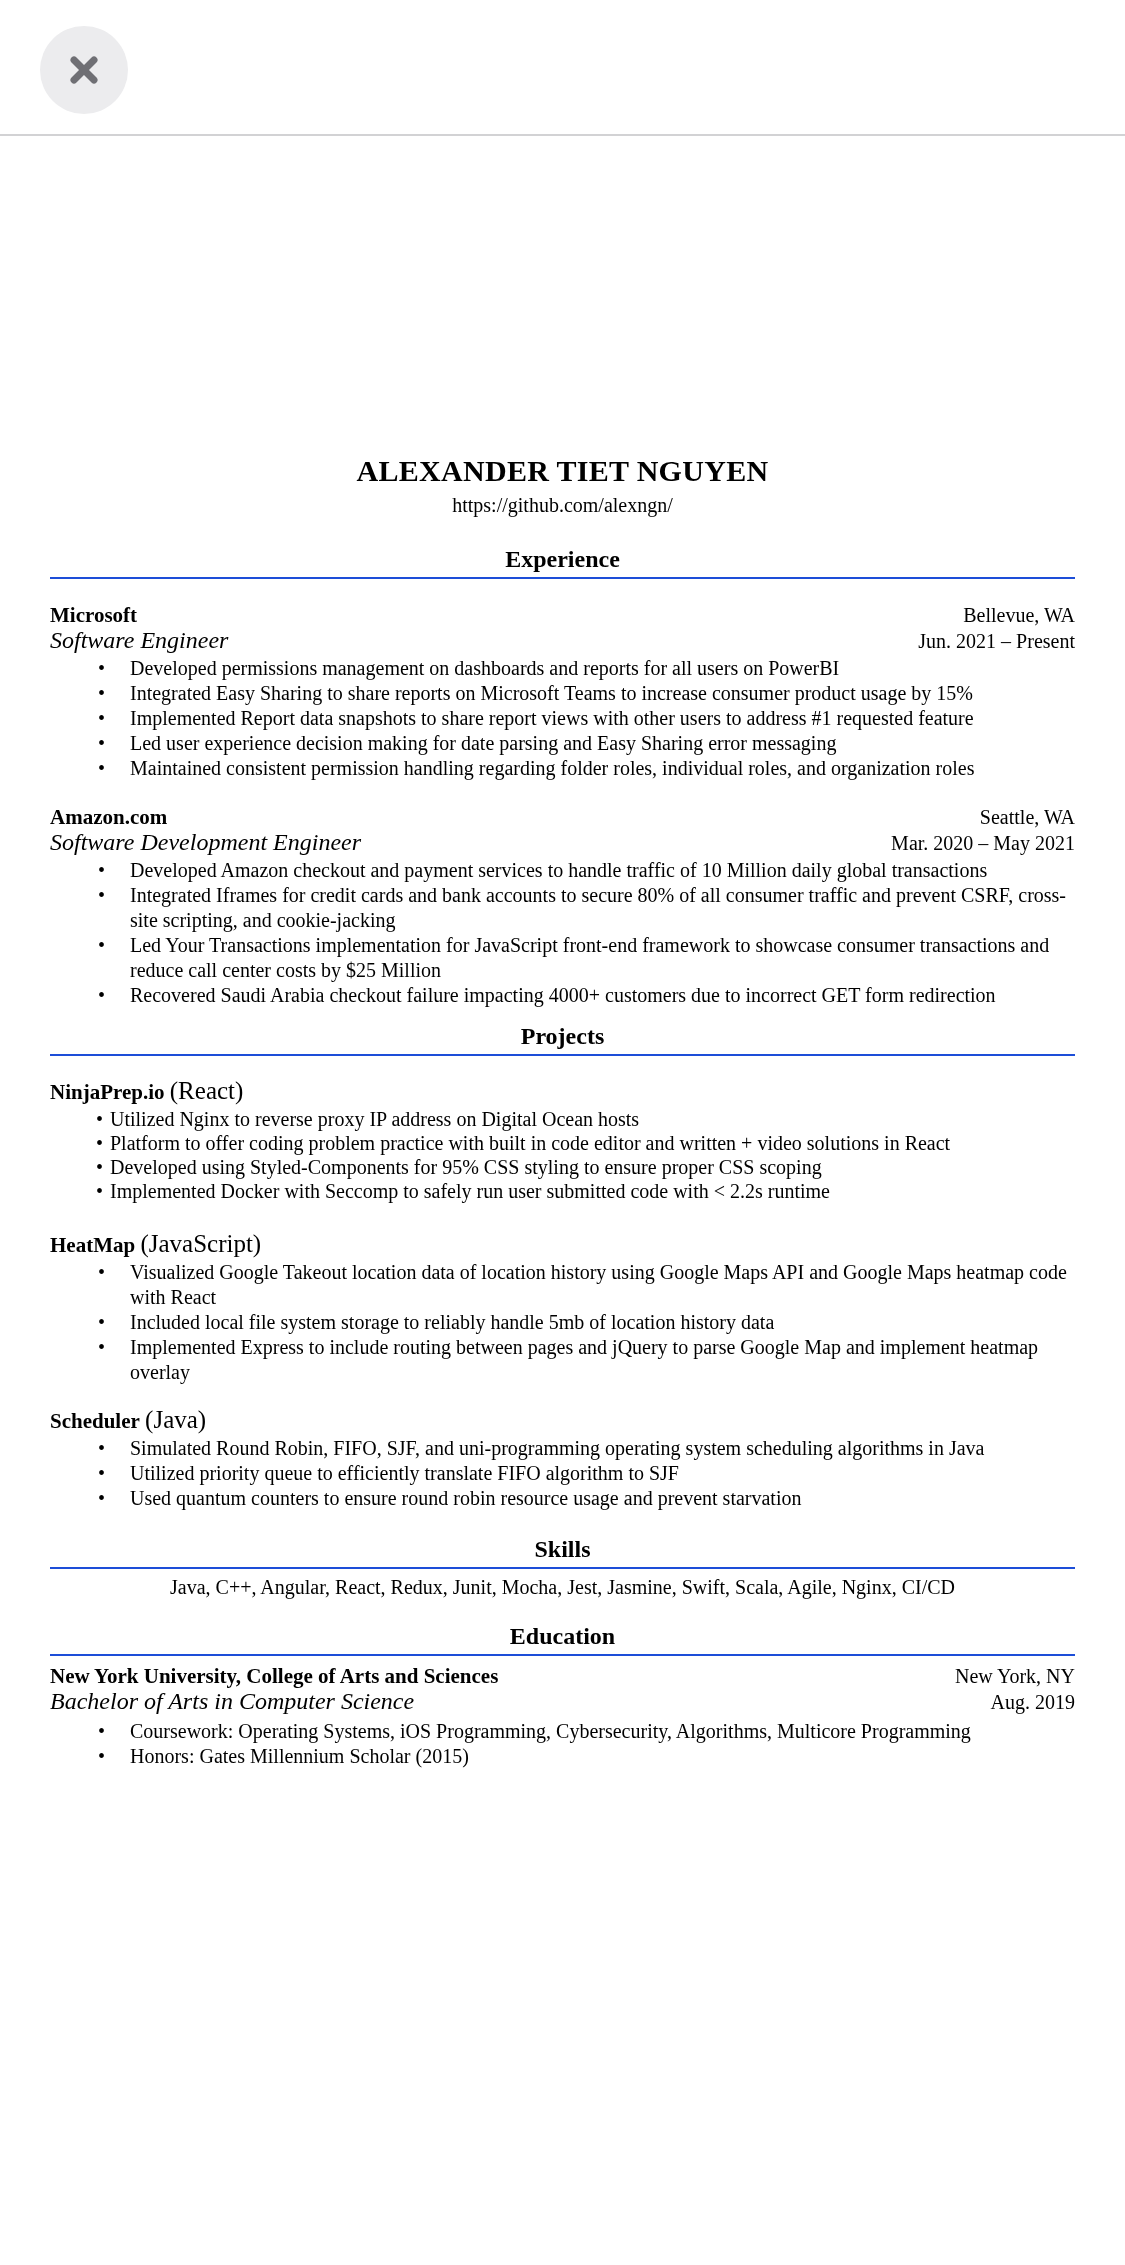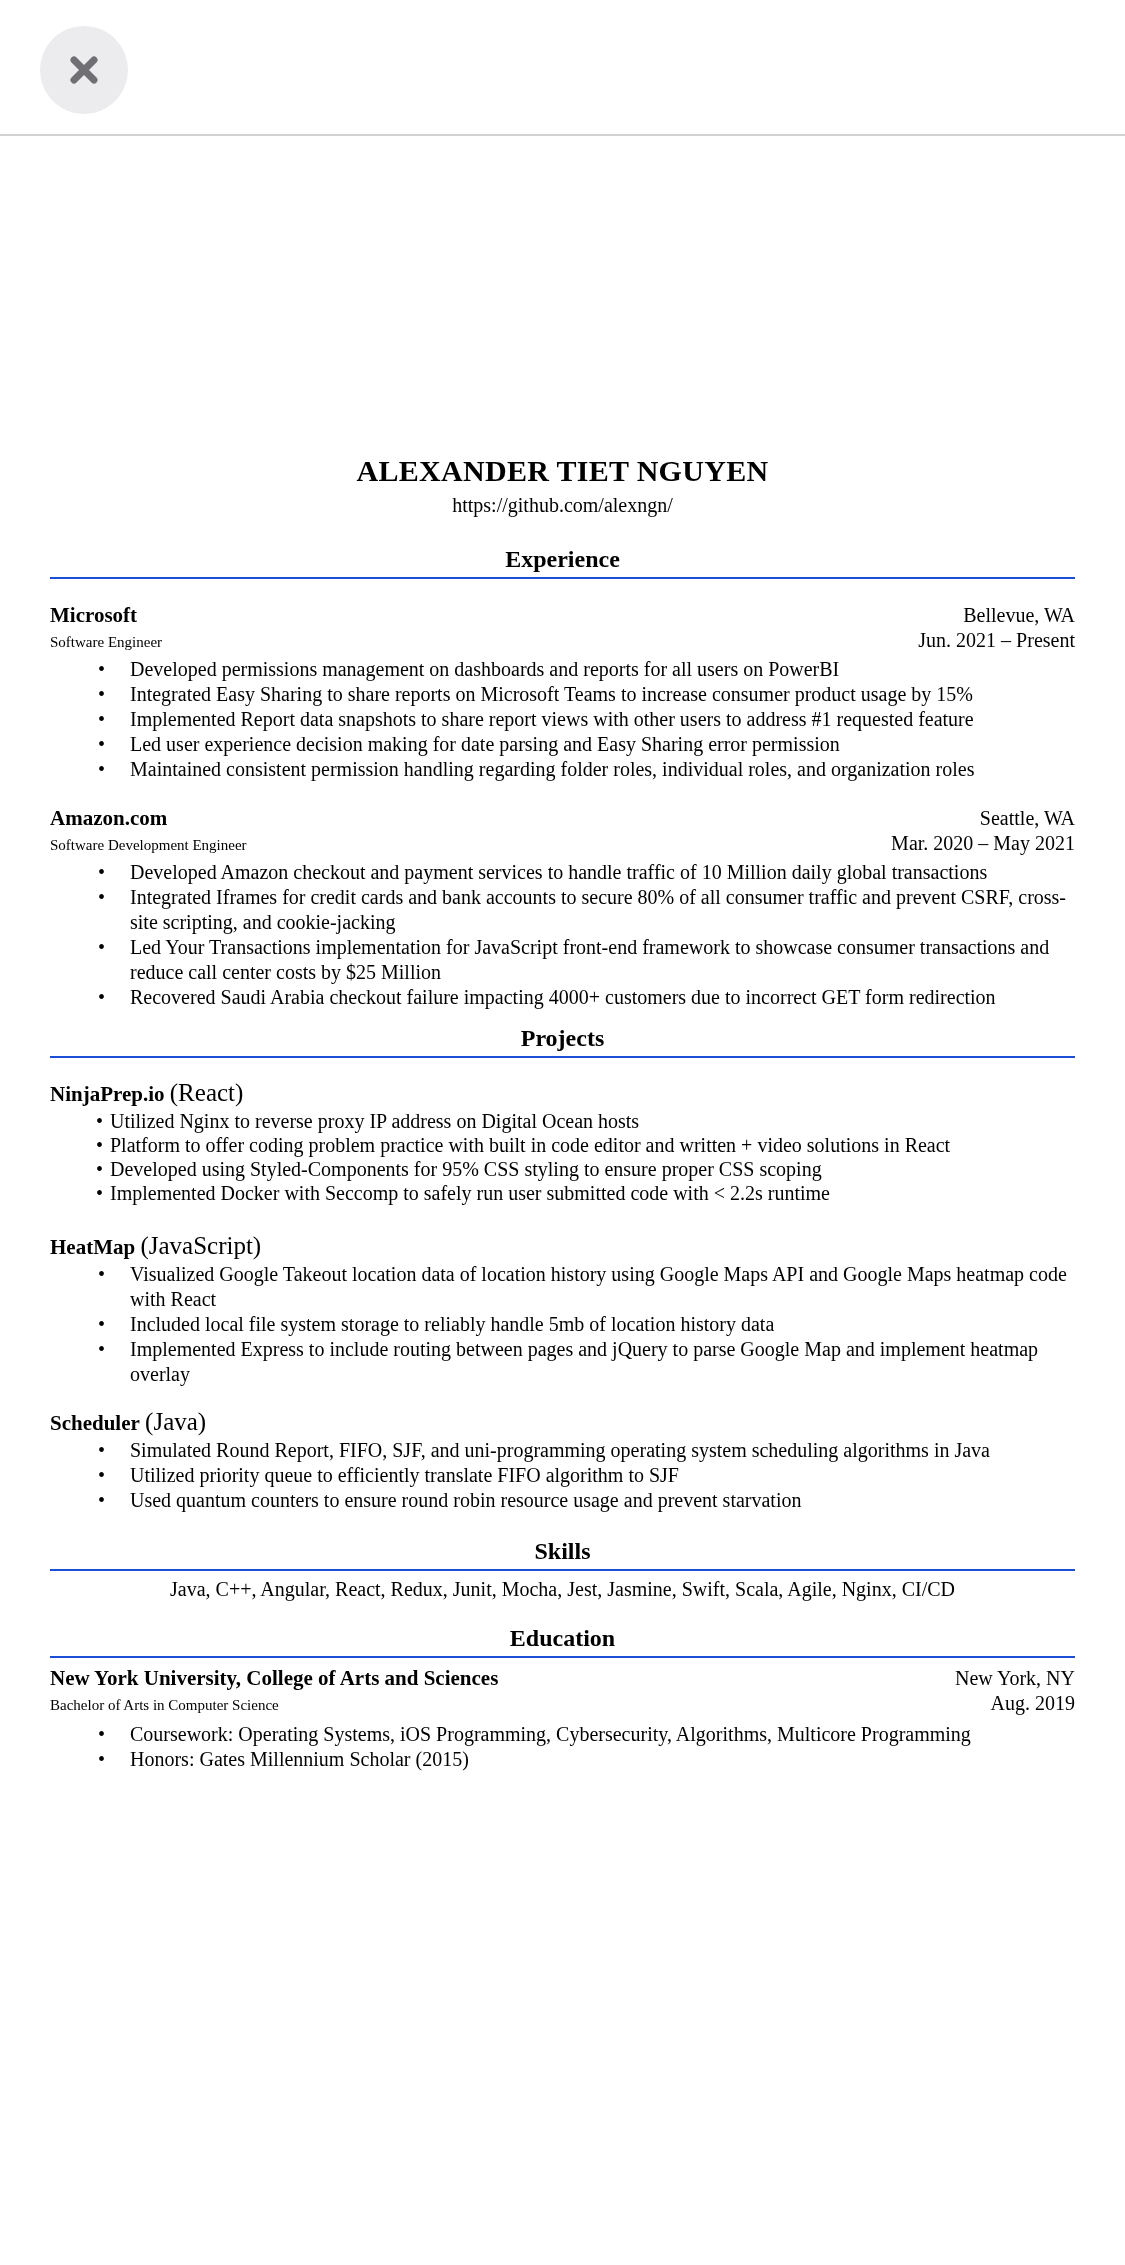--- a/index.html
+++ b/index.html
@@ -35,21 +35,21 @@
     font-weight:bold;font-size:24px;line-height:29px;text-align:center;
     border-bottom:2px solid #1d4ed8;padding-bottom:3px;
   }
   .st-exp{margin-top:27px;}
   .st-proj{margin-top:14px;}
   .st-skills{margin-top:24px;}
   .st-edu{margin-top:22px;}
   .entry{margin-top:24px;}
   .entry-row{display:flex;justify-content:space-between;align-items:baseline;line-height:25px;}
   .org{font-weight:bold;font-size:21px;}
-  .role{font-size:15px;}
+  .role{font-style:italic;font-size:24px;}
   .right-col{font-size:20px;text-align:right;white-space:nowrap;}
   ul.bullets{list-style:none;margin:2px 0 0 0;padding:0;}
   ul.bullets li{
     position:relative;padding-left:80px;font-size:20px;line-height:25px;
   }
   ul.bullets li::before{
     content:"\2022";position:absolute;left:48px;top:0;
   }
   ul.bullets.compact li{padding-left:60px;line-height:24px;}
   ul.bullets.compact li::before{left:46px;}
@@ -89,21 +89,21 @@
       <span class="right-col">Bellevue, WA</span>
     </div>
     <div class="entry-row">
       <span class="role">Software Engineer</span>
       <span class="right-col">Jun. 2021 – Present</span>
     </div>
     <ul class="bullets">
       <li>Developed permissions management on dashboards and reports for all users on PowerBI</li>
       <li>Integrated Easy Sharing to share reports on Microsoft Teams to increase consumer product usage by 15%</li>
       <li>Implemented Report data snapshots to share report views with other users to address #1 requested feature</li>
-      <li>Led user experience decision making for date parsing and Easy Sharing error permission</li>
+      <li>Led user experience decision making for date parsing and Easy Sharing error messaging</li>
       <li>Maintained consistent permission handling regarding folder roles, individual roles, and organization roles</li>
     </ul>
   </div>
 
   <div class="entry">
     <div class="entry-row">
       <span class="org">Amazon.com</span>
       <span class="right-col">Seattle, WA</span>
     </div>
     <div class="entry-row">
@@ -144,21 +144,21 @@
       <li>Implemented Express to include routing between pages and jQuery to parse Google Map and implement heatmap overlay</li>
     </ul>
   </div>
 
   <div class="project">
     <div class="project-title">
       <span class="pname">Scheduler</span>
       <span class="ptech">(Java)</span>
     </div>
     <ul class="bullets">
-      <li>Simulated Round Report, FIFO, SJF, and uni-programming operating system scheduling algorithms in Java</li>
+      <li>Simulated Round Robin, FIFO, SJF, and uni-programming operating system scheduling algorithms in Java</li>
       <li>Utilized priority queue to efficiently translate FIFO algorithm to SJF</li>
       <li>Used quantum counters to ensure round robin resource usage and prevent starvation</li>
     </ul>
   </div>
 
   <div class="section-title st-skills">Skills</div>
   <div class="skills-line">Java, C++, Angular, React, Redux, Junit, Mocha, Jest, Jasmine, Swift, Scala, Agile, Nginx, CI/CD</div>
 
   <div class="section-title st-edu">Education</div>
 

